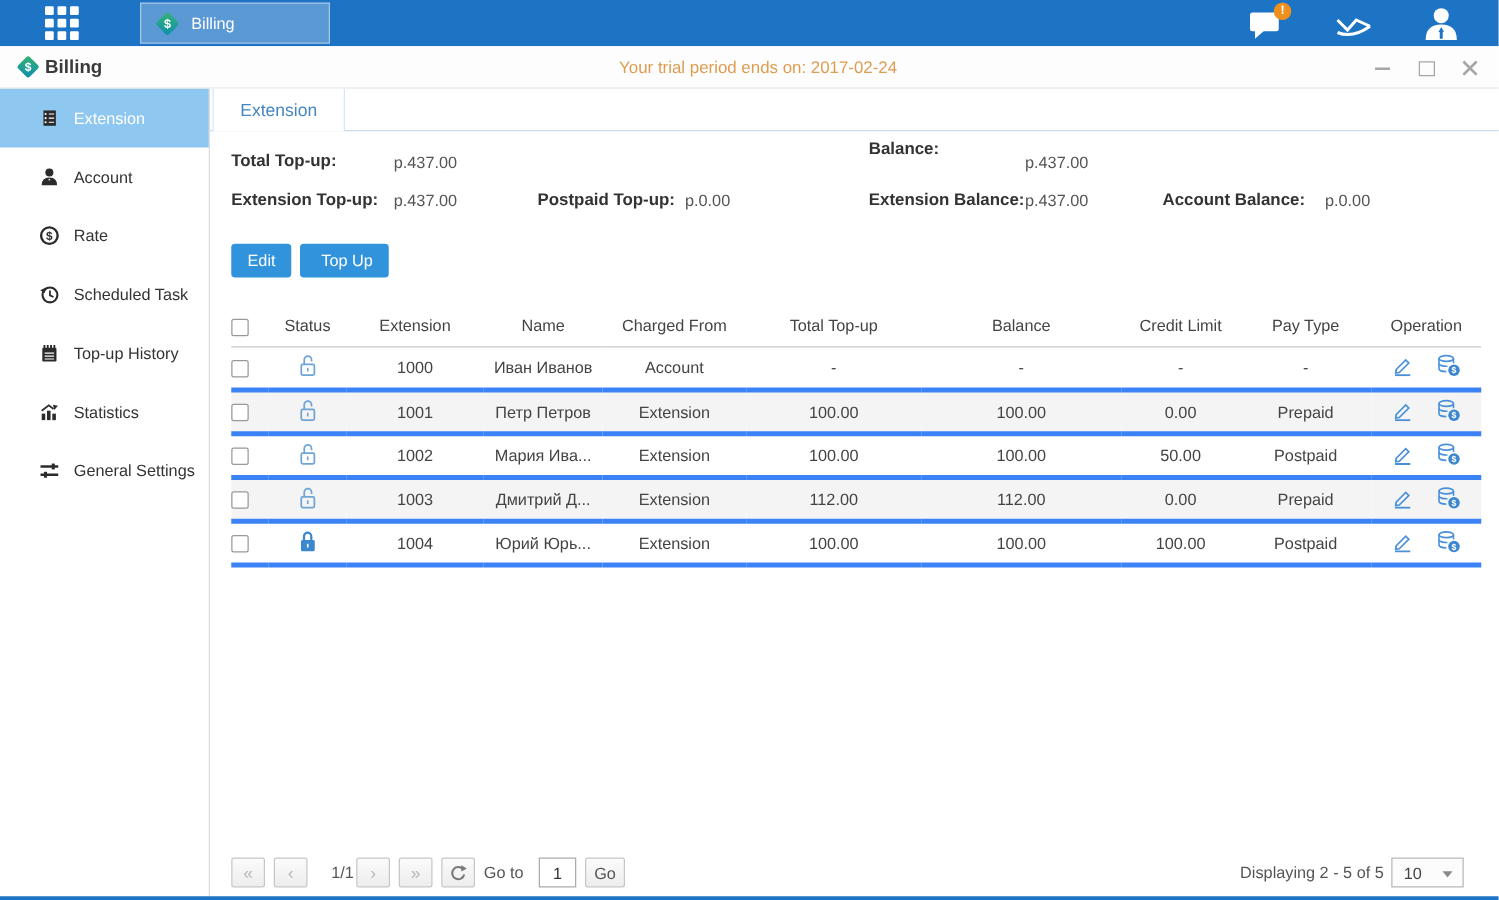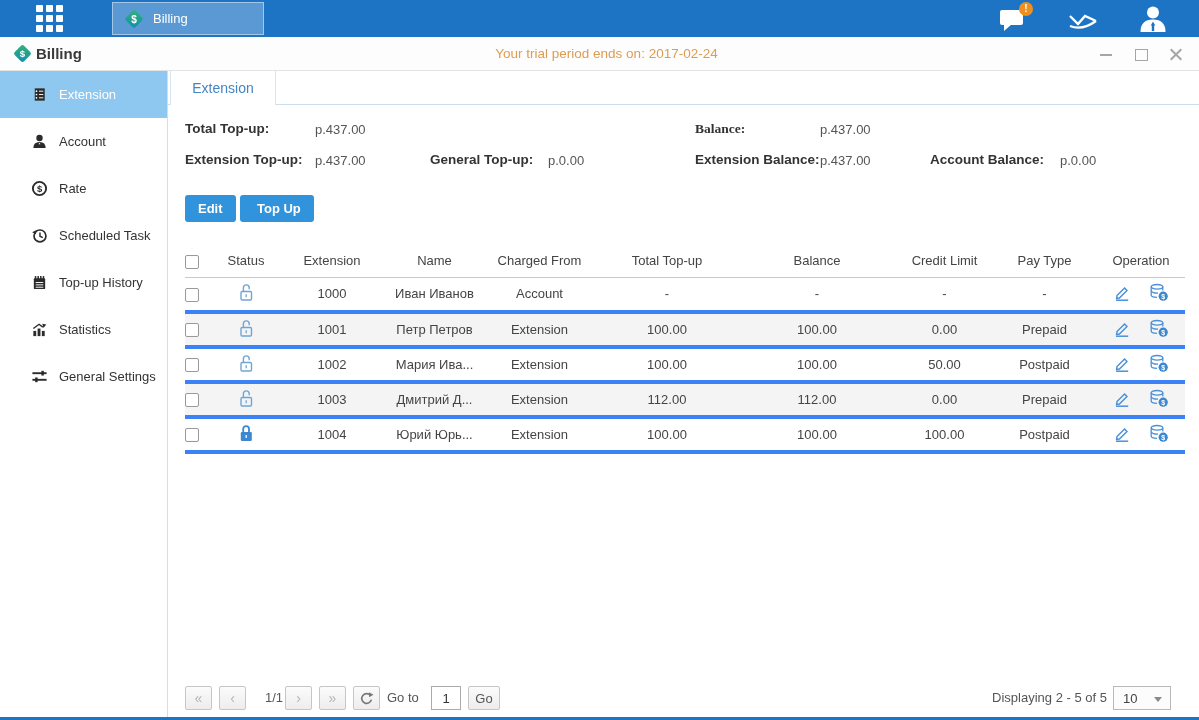--- a/index.html
+++ b/index.html
@@ -43,21 +43,21 @@
   .tabstrip { position:absolute; left:0; top:0; right:0; height:34px; border-bottom:1px solid #ccdeee; }
   .tab { position:absolute; left:2px; top:0; width:106px; height:34px; background:#fff;
     border-left:1px solid #d9e5f1; border-right:1px solid #d9e5f1;
     display:flex; align-items:center; justify-content:center;
     color:#4585c2; font-size:14px; cursor:pointer; z-index:2; }
 
   .sum-label { position:absolute; font-size:13.5px; font-weight:bold; color:#333; }
   .sum-value { position:absolute; font-size:13px; color:#555; }
 
   .btn-blue { position:absolute; height:27px; background:#3093dc; border:none; border-radius:3px;
-    color:#fff; font-size:13px; font-weight:bold; font-family:"Liberation Sans",sans-serif;
+    color:#fff; font-size:13px; font-weight:normal; font-family:"Liberation Sans",sans-serif;
     padding:0 13px; cursor:pointer; }
 
   
   .ext-table { position:absolute; left:17px; top:174px; width:1000px; border-collapse:collapse; font-size:13px; color:#444; }
   .ext-table th { font-weight:normal; color:#444; height:32px; text-align:center; border-bottom:1px solid #c9c9c9; }
   .ext-table td { height:35px; text-align:center; }
   .ext-table tbody tr { border-bottom:4px solid #3b82f6; }
   .ext-table tbody tr:nth-child(even) { background:#f4f4f4; }
   .col-cb { width:30px; text-align:left !important; }
   .col-status { width:62px; } .col-ext { width:110px; } .col-name { width:95px; }
@@ -236,26 +236,26 @@
 
 <div class="content">
   <div class="tabstrip">
     <div class="tab">
       <span>Extension</span>
     </div>
   </div>
 
   <span class="sum-label" style="left:17px;  top:50px;">Total Top-up:</span>
   <span class="sum-value" style="left:147px; top:51px;">p.437.00</span>
-  <span class="sum-label" style="left:527px; top:50px;font-family:Liberation Serif, serif;">Balance:</span>
+  <span class="sum-label" style="left:527px; top:40px;">Balance:</span>
   <span class="sum-value" style="left:652px; top:51px;">p.437.00</span>
 
   <span class="sum-label" style="left:17px;  top:81px;">Extension Top-up:</span>
   <span class="sum-value" style="left:147px; top:82px;">p.437.00</span>
-  <span class="sum-label" style="left:262px; top:81px;">General Top-up:</span>
+  <span class="sum-label" style="left:262px; top:81px;">Postpaid Top-up:</span>
   <span class="sum-value" style="left:380px; top:82px;">p.0.00</span>
   <span class="sum-label" style="left:527px; top:81px;">Extension Balance:</span>
   <span class="sum-value" style="left:652px; top:82px;">p.437.00</span>
   <span class="sum-label" style="left:762px; top:81px;">Account Balance:</span>
   <span class="sum-value" style="left:892px; top:82px;">p.0.00</span>
 
   <button class="btn-blue" style="left:17px; top:124px;">Edit</button>
   <button class="btn-blue" style="left:72px; top:124px;padding-left:17px;">Top Up</button>
 
   <table class="ext-table">

